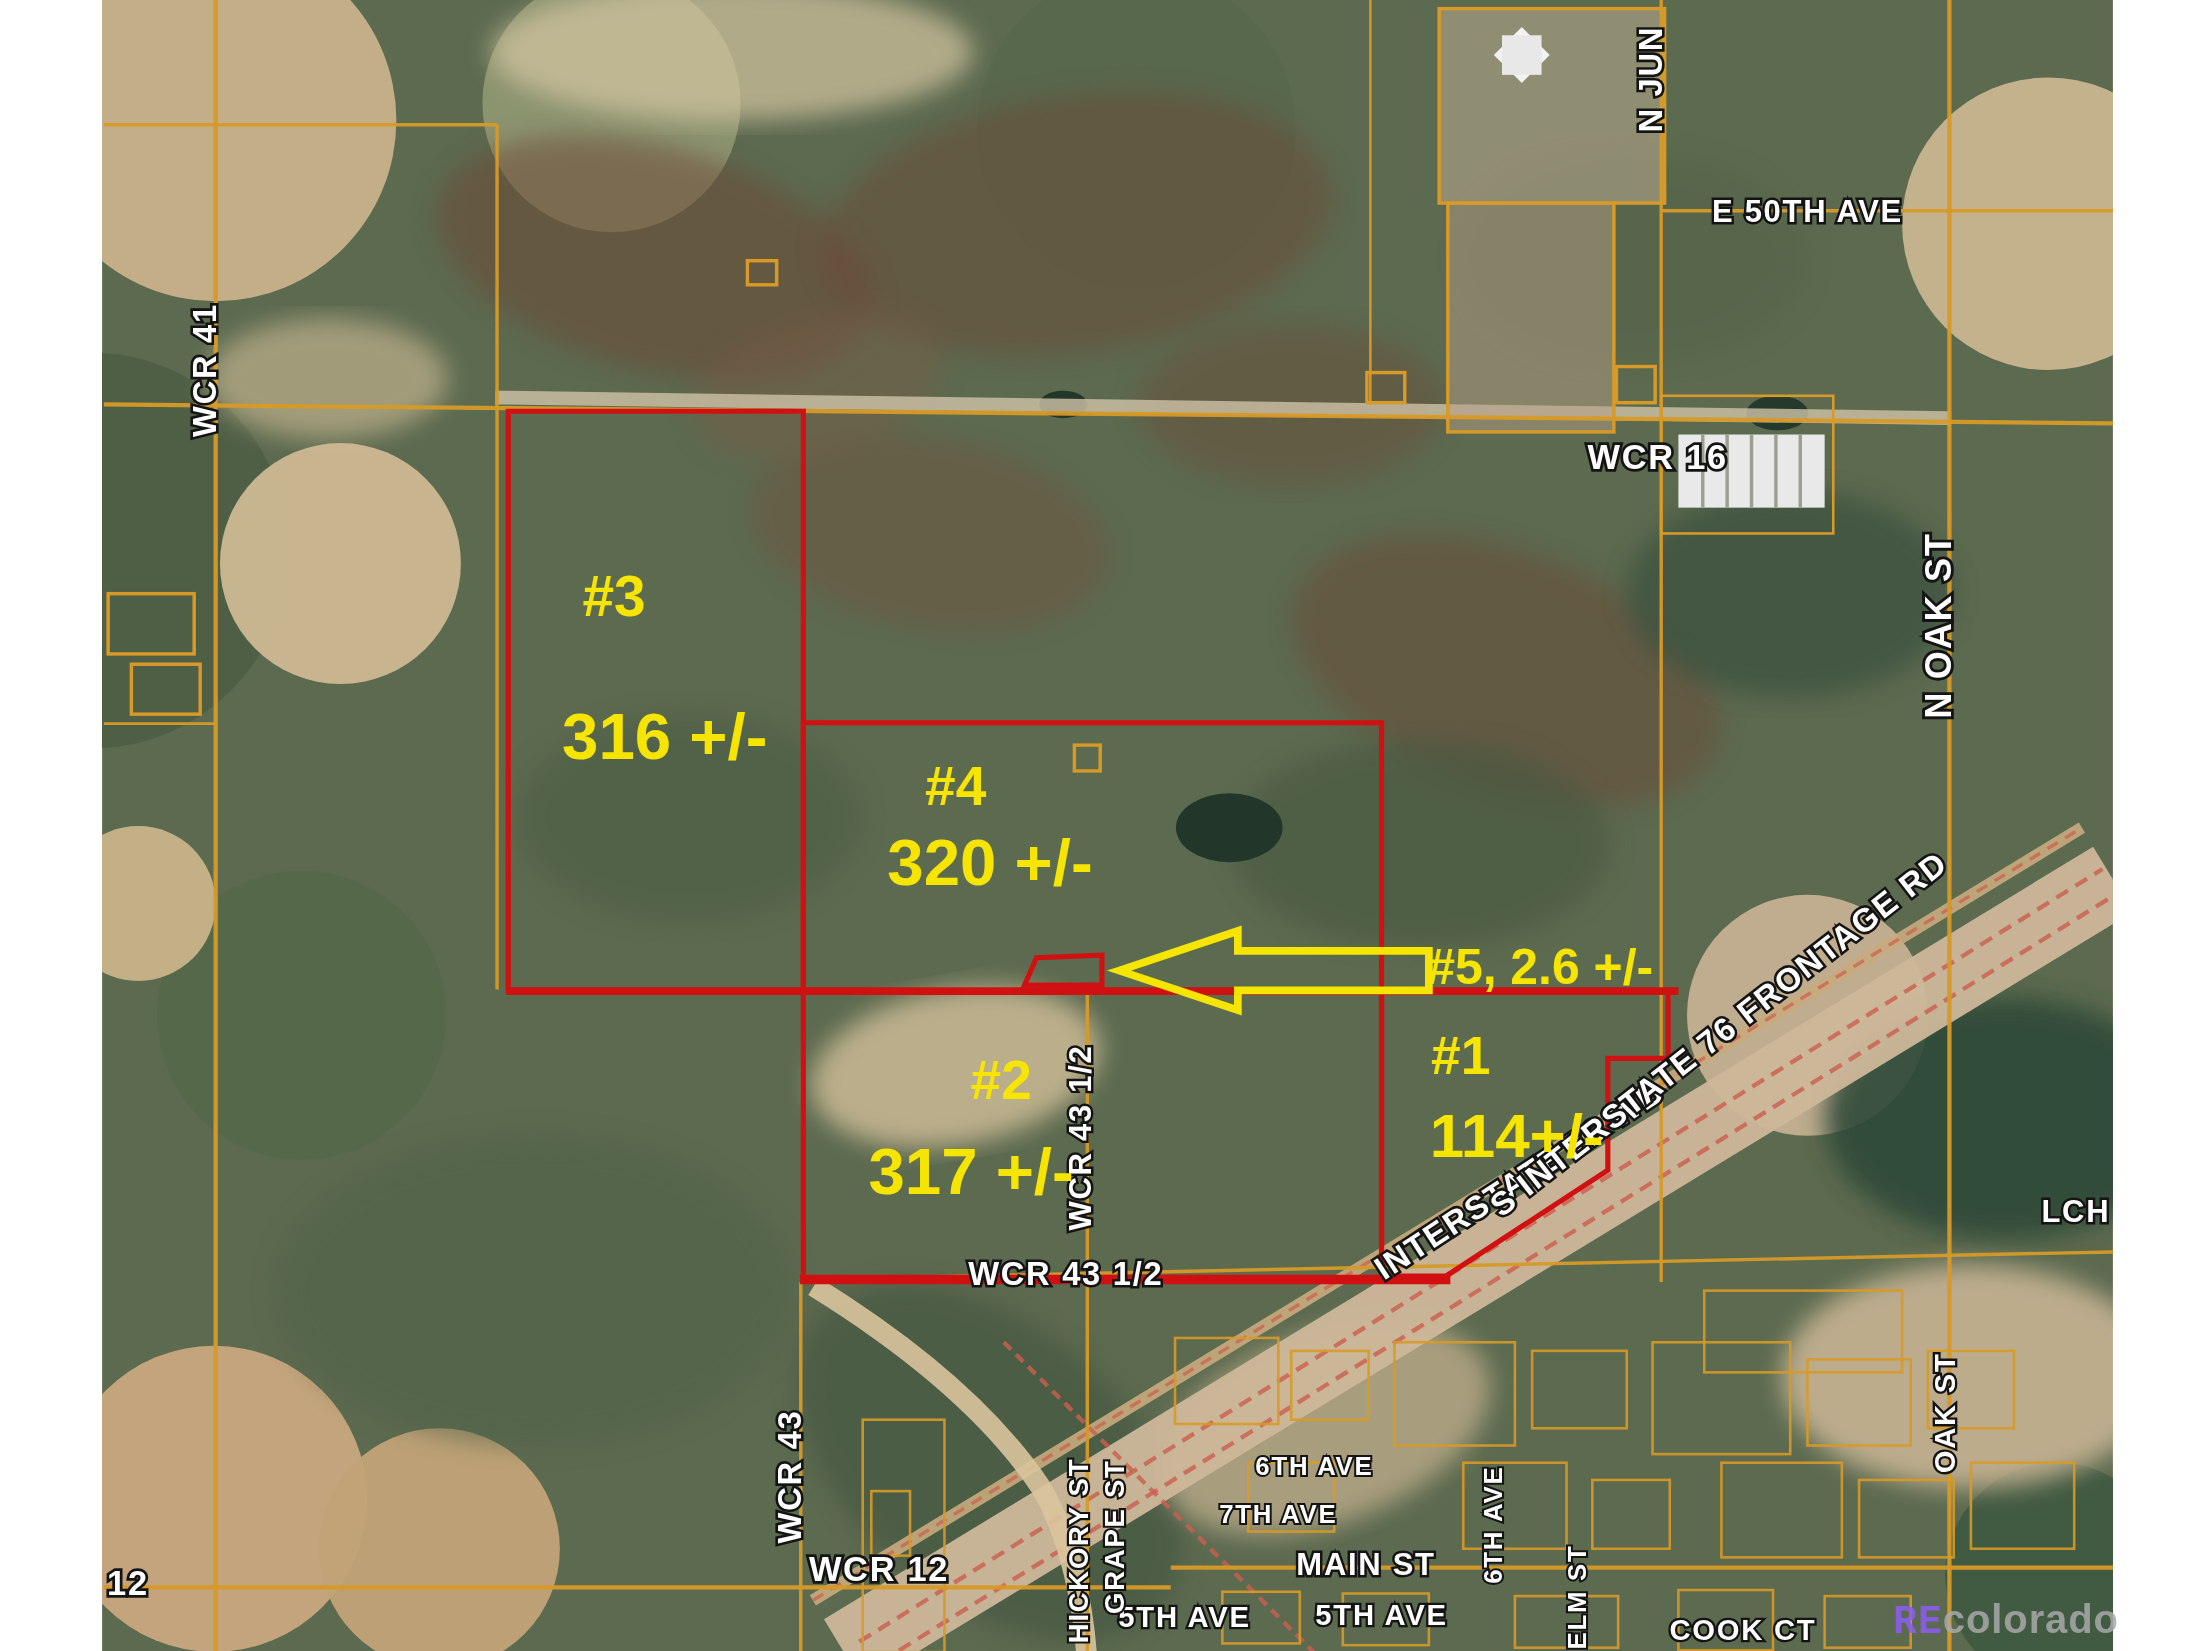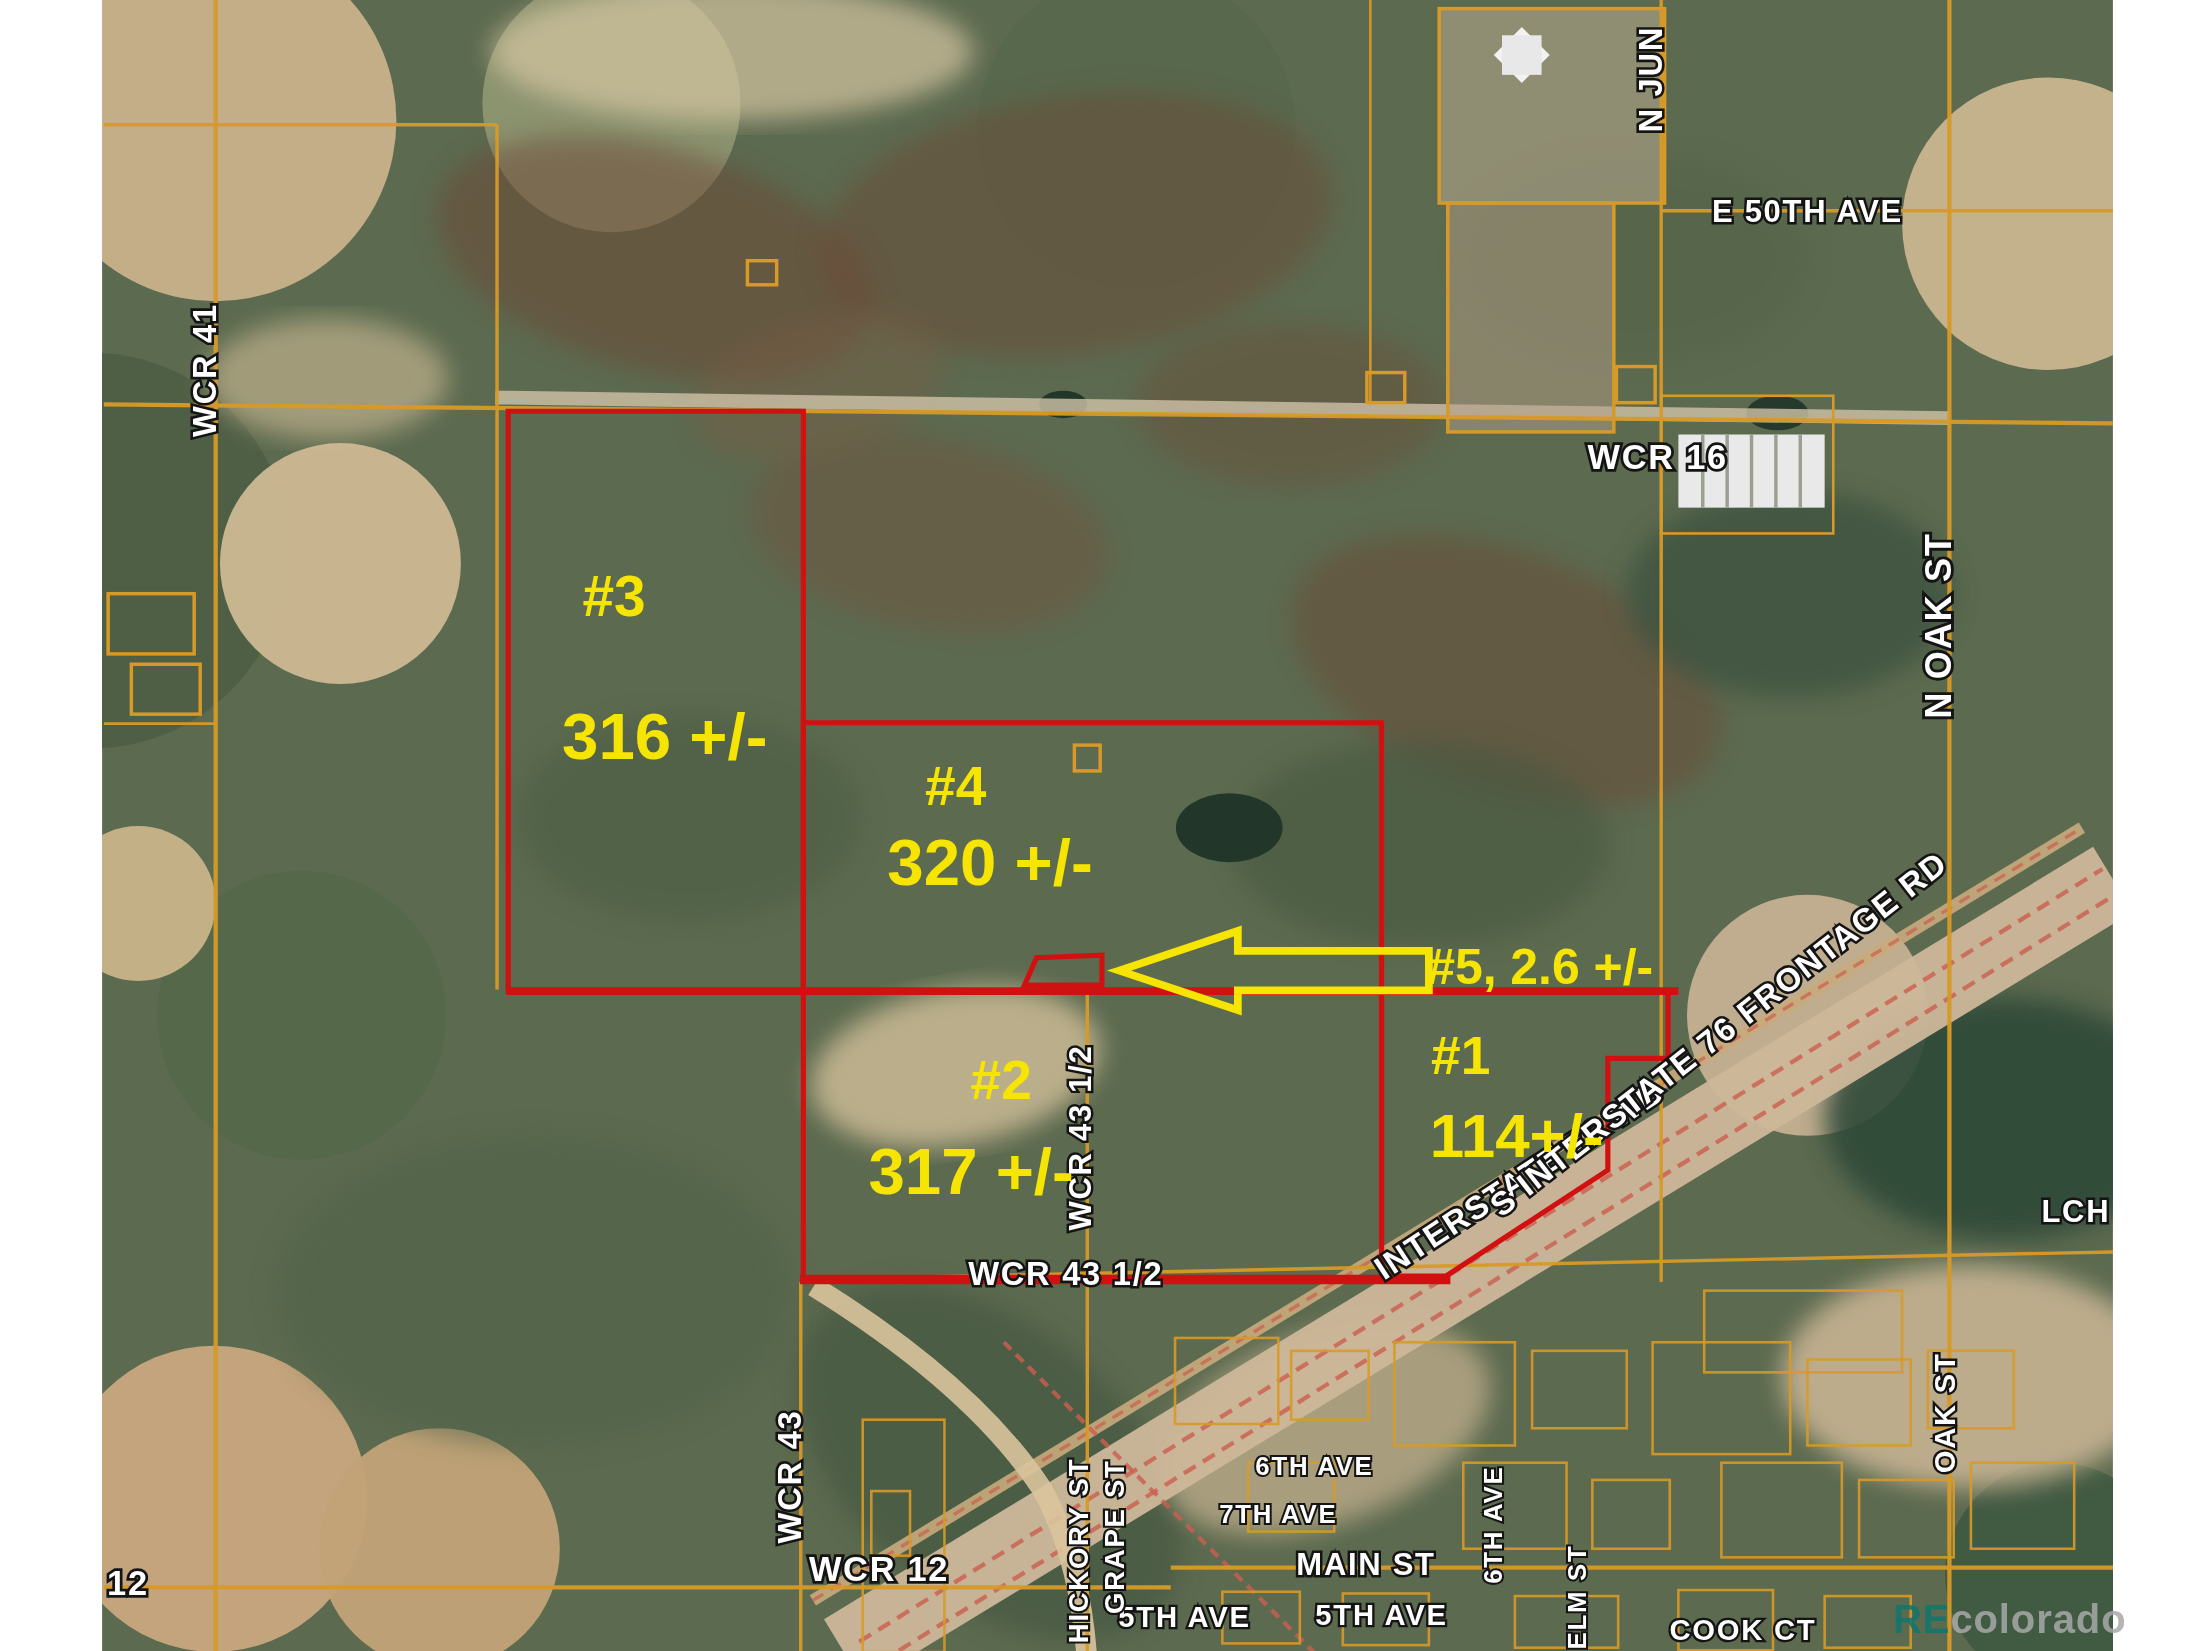--- a/index.html
+++ b/index.html
@@ -2,21 +2,21 @@
 <html style="font-size:13.8px"><head>
 <meta charset="utf-8">
 <style>
   html,body{margin:0;padding:0;background:#ffffff;}
   .page{position:relative;width:2203px;height:1652px;background:#ffffff;overflow:hidden;
         font-family:"Liberation Sans", sans-serif;}
   .map{position:absolute;left:102px;top:0;width:2011px;height:1652px;overflow:hidden;}
   svg text{font-family:"Liberation Sans", sans-serif;}
   .watermark{position:absolute;left:1893px;top:1597px;font-size:40px;font-weight:bold;
              letter-spacing:0.9px;white-space:nowrap;}
-  .wm-bold{color:#0f766e;opacity:.85;}
+  .wm-bold{color:#8b5cf6;opacity:.85;font-family:Liberation Mono, monospace;}
   .wm-light{color:#a9a9a9;opacity:.85;font-weight:bold;text-align:center;}
 </style>
 </head>
 <body>
 
 <div class="page">
   <div class="map">
     <svg id="map-svg" width="2011" height="1652" viewBox="118 0 2337 1920">
         <rect x="118" y="0" width="2337" height="1920" fill="#5c6a4f"></rect>
         <filter id="soft">

